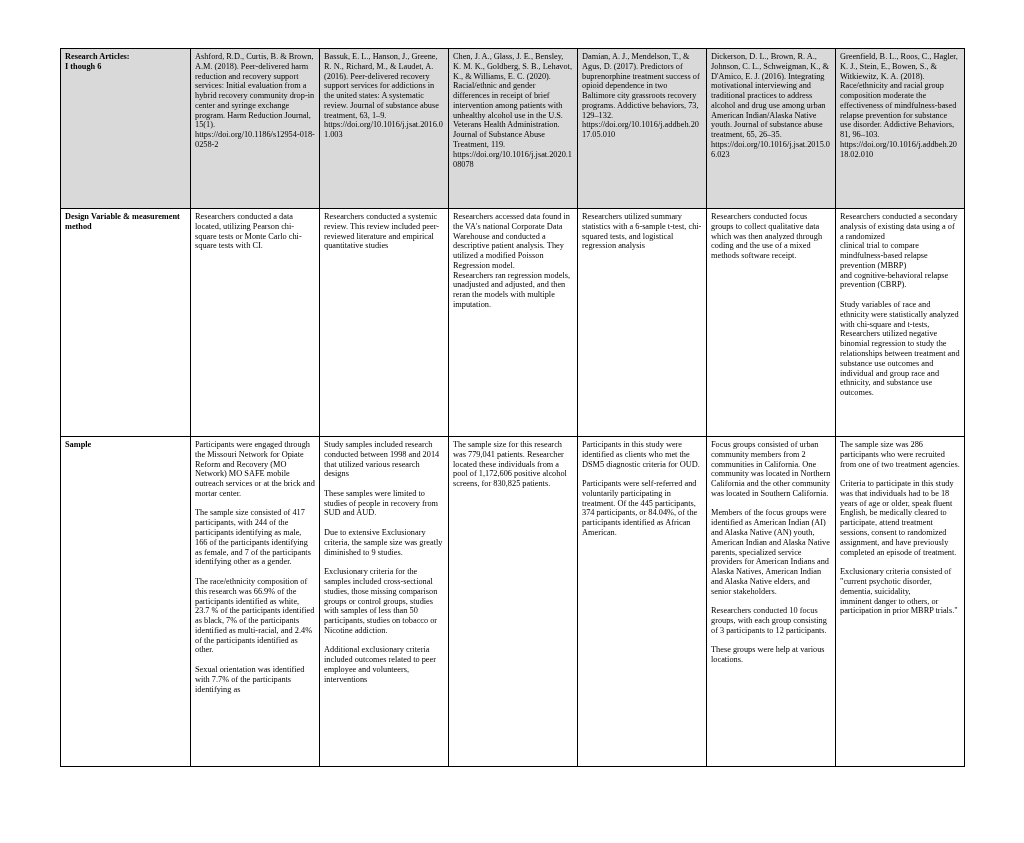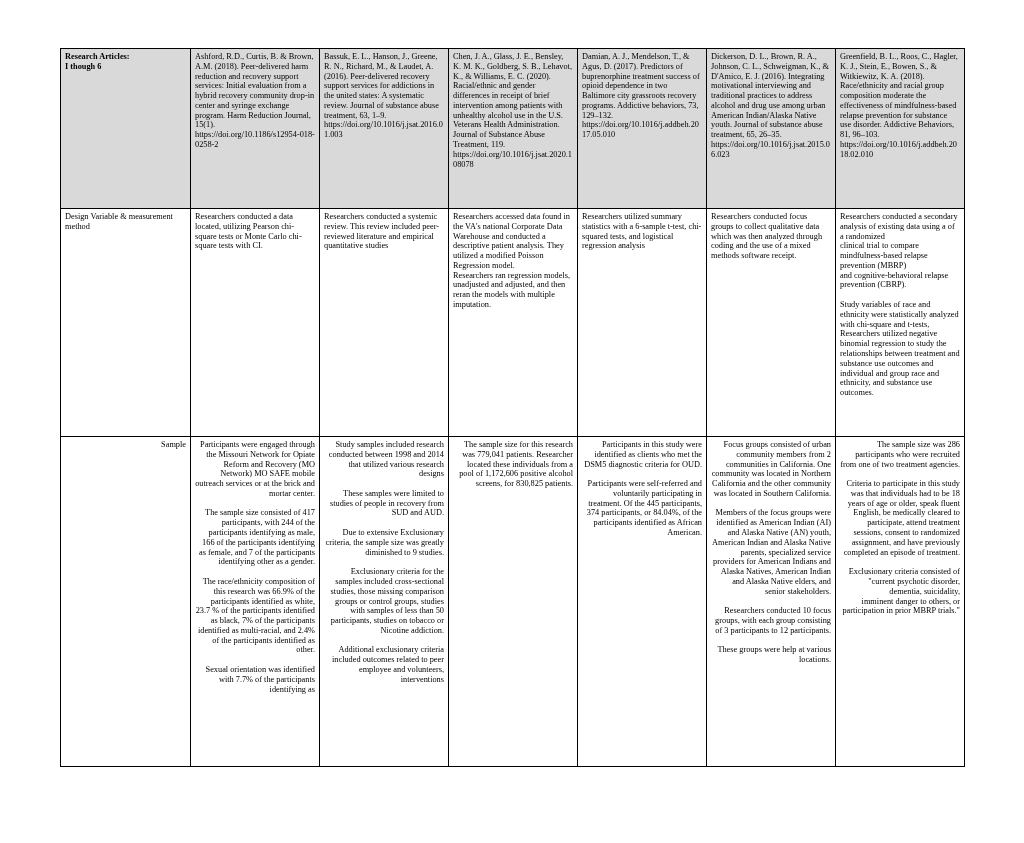--- a/index.html
+++ b/index.html
@@ -48,29 +48,29 @@
   tr.header-row td {
     background: #d9d9d9;
   }
   td.row-label {
     font-weight: bold;
   }
   tr.header-row td.row-label {
     font-weight: bold;
   }
   td.body-label {
-    font-weight: normal;
+    font-weight: bold;
   }
   .cell-p {
     margin: 0 0 0 0;
     white-space: pre-wrap;
   }
   .row-h1 td { height: 160px; }
   .row-h2 td { height: 228px; }
-  .row-h3 td { height: 330px; text-align: right; }
+  .row-h3 td { height: 330px; }
 </style>
 </head>
 <body>
 
 <div class="page">
   <div class="table-wrap">
     <table class="matrix">
       <colgroup>
         <col class="c-label">
         <col class="c-art">

